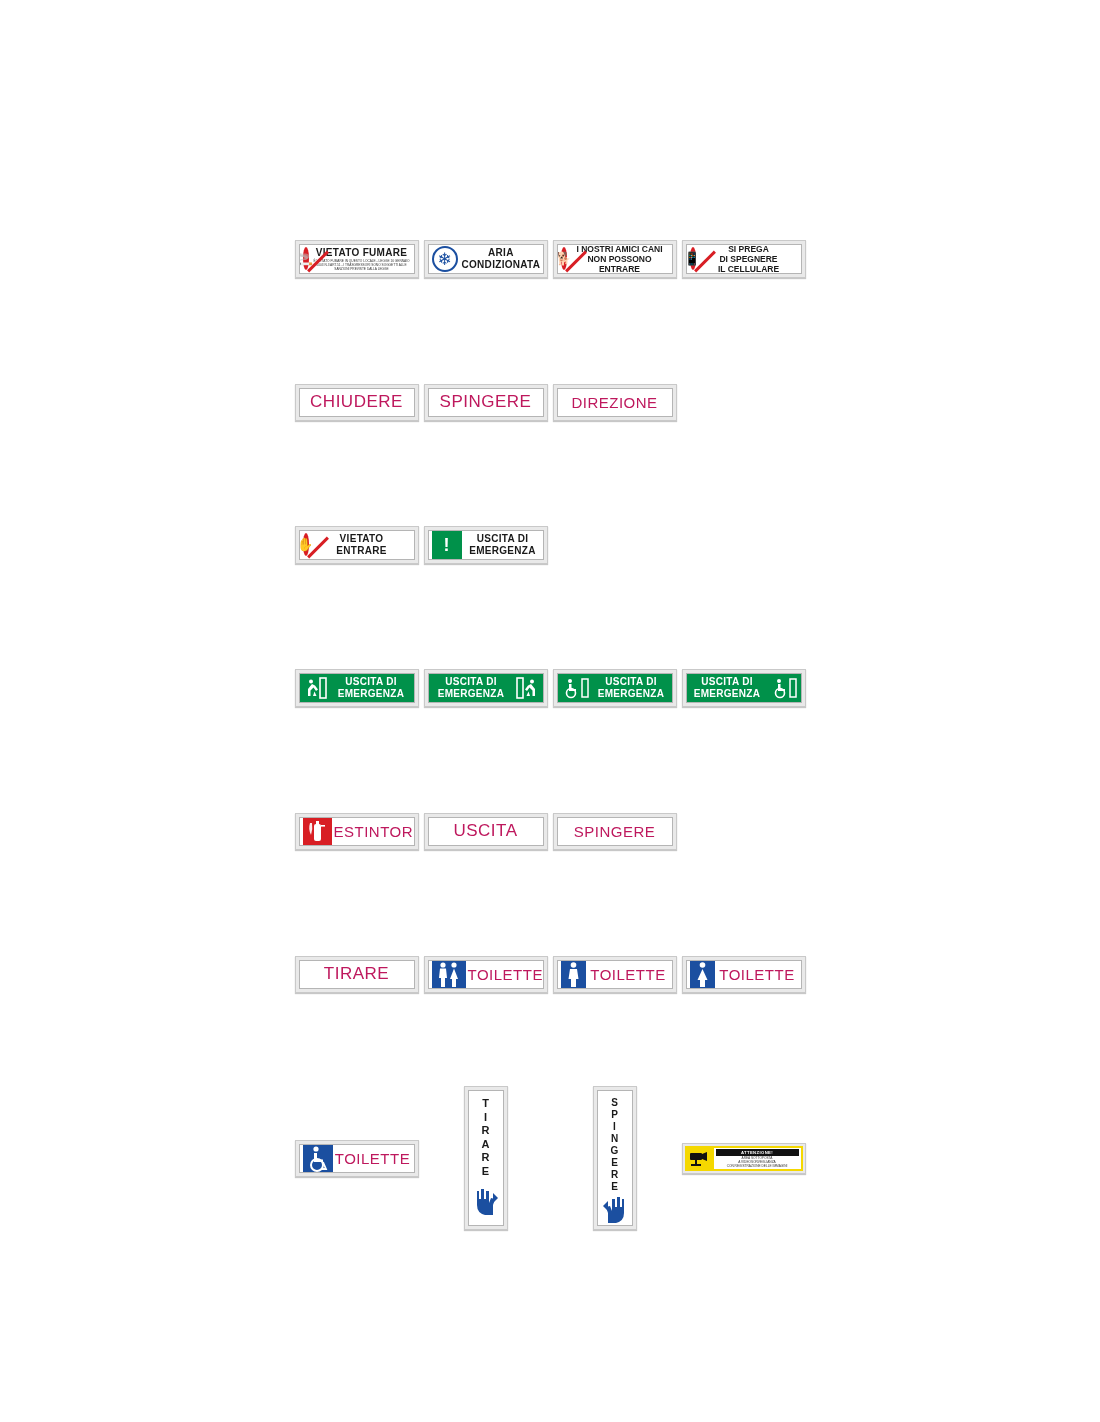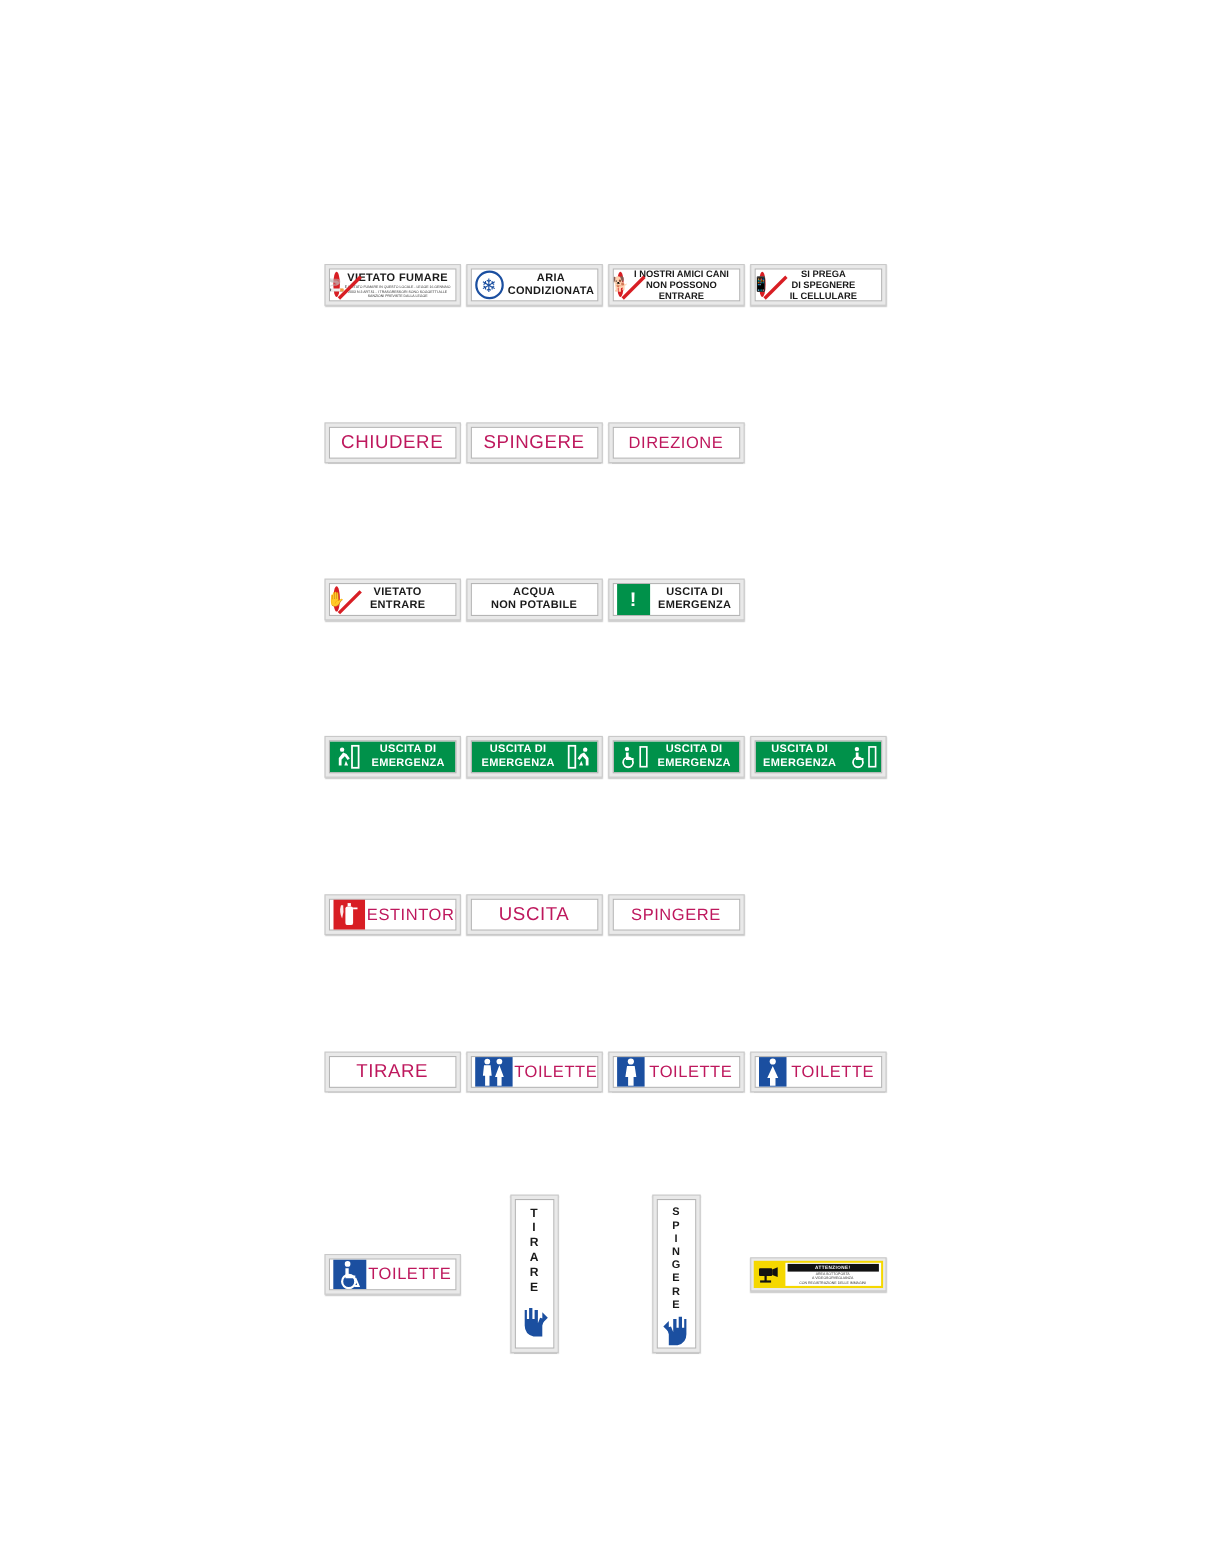--- a/index.html
+++ b/index.html
@@ -347,30 +347,20 @@
               </span>
               <span class="txt-block">
                 <span class="twoline">VIETATO</span>
                 <span class="twoline">ENTRARE</span>
               </span>
             </div>
           </div>
         </div>
       </div>
 
-      <div class="cell">
-        <div class="plate p-wide">
-          <div class="plate-inner">
-            <span class="txt-block">
-              <span class="twoline">ACQUA</span>
-              <span class="twoline">NON POTABILE</span>
-            </span>
-          </div>
-        </div>
-      </div>
 
       <div class="cell">
         <div class="plate p-wide">
           <div class="plate-inner">
             <div class="row-flex">
               <span class="ico">
                 <span class="exitbox" style="font-size:18px;font-weight:bold;">!</span>
               </span>
               <span class="txt-block">
                 <span class="twoline">USCITA DI</span>

